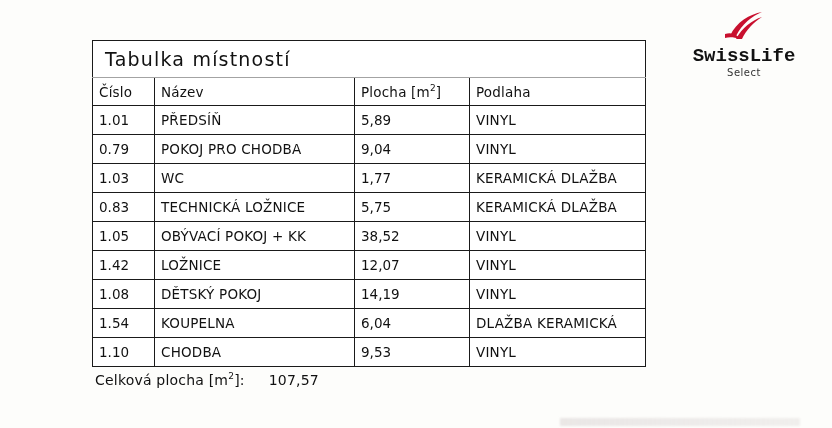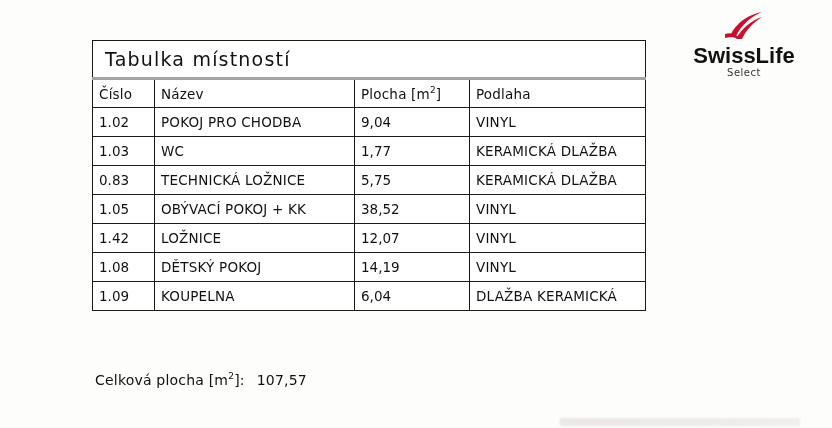--- a/index.html
+++ b/index.html
@@ -32,23 +32,23 @@
     text-align: center;
   }
   #logo .mark {
     width: 44px;
     height: 34px;
     margin: 0 auto 2px auto;
     position: relative;
   }
   #logo .mark svg { display: block; }
   #logo .brand {
-    font-family: Liberation Sans, sans-serif;
+    font-family: Liberation Mono, monospace;
     font-weight: bold;
-    font-size: 22px;
+    font-size: 19px;
     color: #111;
     letter-spacing: 0px;
     line-height: 20px;
   }
   #logo .sub {
     font-family: "DejaVu Sans", sans-serif;
     font-size: 10px;
     color: #333;
     margin-top: 1px;
     letter-spacing: .5px;
@@ -77,21 +77,21 @@
     vertical-align: middle;
     height: 24px;
     white-space: nowrap;
     overflow: hidden;
   }
   table.rooms tr.title-row td {
     font-size: 19px;
     letter-spacing: 1.2px;
     height: 32px;
     padding-left: 12px;
-    border-bottom: 3px solid #a3a3a3;
+    border-bottom: 1px solid #a3a3a3;
   }
   table.rooms tr.head-row td {
     font-size: 13.5px;
     height: 23px;
   }
   .c-num  { width: 62px; }
   .c-name { width: 200px; }
   .c-area { width: 115px; }
   .c-floor{ width: 176px; }
 
@@ -108,21 +108,21 @@
   
   #total {
     position: absolute;
     left: 95px;
     top: 371px;
     font-family: "DejaVu Sans", sans-serif;
     font-size: 14px;
     color: #111;
     letter-spacing: .2px;
   }
-  #total .val { margin-left: 12px; }
+  #total .val { margin-left: 24px; }
 
   
   #bottom-artifact {
     position: absolute;
     left: 560px;
     top: 418px;
     width: 240px;
     height: 8px;
     background: linear-gradient(90deg, rgba(200,190,190,.35), rgba(170,160,160,.15));
     filter: blur(1px);
@@ -158,21 +158,27 @@
           <td colspan="4">Tabulka místností</td>
         </tr>
         <tr class="head-row">
           <td class="head-num">Číslo</td>
           <td class="head-name">Název</td>
           <td class="head-area"><span>Plocha  [m</span><sup class="unit">2</sup><span>]</span></td>
           <td class="head-floor">Podlaha</td>
         </tr>
 
         <tr>
-          <td class="cell-num">1.02</td>
+          <td class="cell-num">1.01</td>
+          <td class="cell-name">PŘEDSÍŇ</td>
+          <td class="cell-area">5,89</td>
+          <td class="cell-floor">VINYL</td>
+        </tr>
+        <tr>
+          <td class="cell-num">0.79</td>
           <td class="cell-name">POKOJ PRO CHODBA</td>
           <td class="cell-area">9,04</td>
           <td class="cell-floor">VINYL</td>
         </tr>
         <tr>
           <td class="cell-num">1.03</td>
           <td class="cell-name">WC</td>
           <td class="cell-area">1,77</td>
           <td class="cell-floor">KERAMICKÁ DLAŽBA</td>
         </tr>
@@ -194,25 +200,31 @@
           <td class="cell-area">12,07</td>
           <td class="cell-floor">VINYL</td>
         </tr>
         <tr>
           <td class="cell-num">1.08</td>
           <td class="cell-name">DĚTSKÝ POKOJ</td>
           <td class="cell-area">14,19</td>
           <td class="cell-floor">VINYL</td>
         </tr>
         <tr>
-          <td class="cell-num">1.09</td>
+          <td class="cell-num">1.54</td>
           <td class="cell-name">KOUPELNA</td>
           <td class="cell-area">6,04</td>
           <td class="cell-floor">DLAŽBA KERAMICKÁ</td>
         </tr>
+        <tr>
+          <td class="cell-num">1.10</td>
+          <td class="cell-name">CHODBA</td>
+          <td class="cell-area">9,53</td>
+          <td class="cell-floor">VINYL</td>
+        </tr>
       </tbody>
     </table>
   </div>
 
   <div id="total">
     <span>Celková plocha  [m</span><sup class="unit">2</sup><span>]:</span><span class="val">107,57</span>
   </div>
 
   <div id="bottom-artifact"></div>
 </div>

